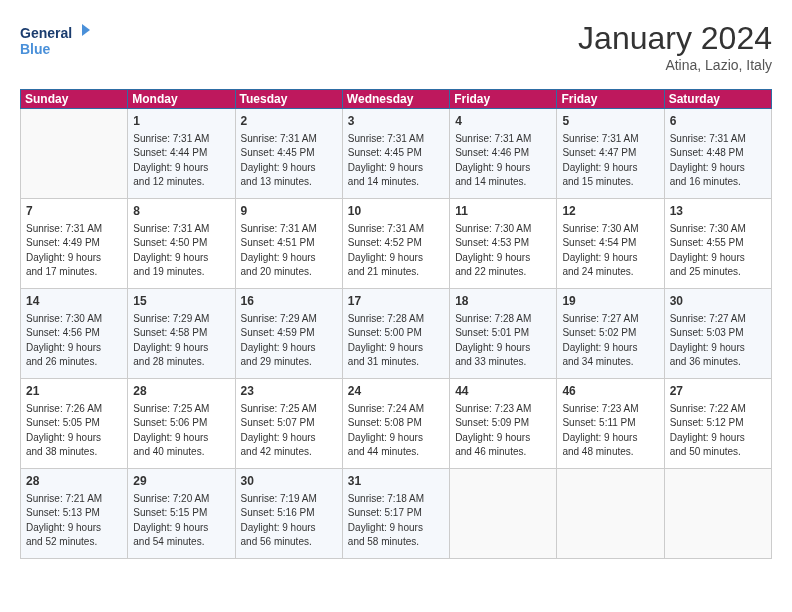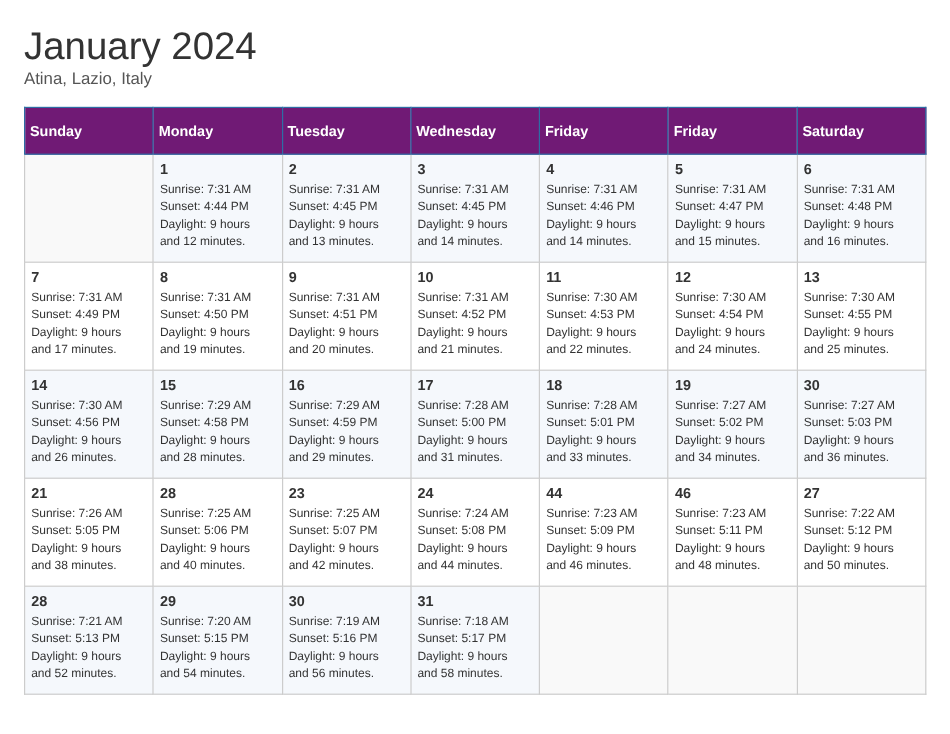--- a/index.html
+++ b/index.html
@@ -15,39 +15,40 @@
       justify-content: space-between;
       align-items: flex-start;
       margin-bottom: 16px;
     }
     .logo {
       display: flex;
       align-items: center;
       gap: 4px;
     }
     .title-block {
+      text-align: right;
     }
     .month-title {
       font-size: 32px;
       font-weight: normal;
       color: #333;
     }
     .location {
       font-size: 14px;
       color: #555;
     }
     table {
       width: 100%;
       border-collapse: collapse;
       font-size: 11px;
     }
     thead tr th {
-      background-color: #701a75;
+      background-color: #be185d;
       color: #fff;
-      padding: 12px 4px;
+      padding: 2px 4px;
       text-align: left;
       font-size: 12px;
       font-weight: bold;
       border: 1px solid #2e6da4;
     }
     tbody tr td {
       border: 1px solid #ccc;
       vertical-align: top;
       padding: 4px 5px;
       min-height: 80px;
@@ -74,20 +75,27 @@
       line-height: 1.45;
     }
     .empty-cell {
       background-color: #f9f9f9 !important;
     }
   </style>
 </head>
 <body>
 
 <div class="header">
+  <div class="logo">
+  <svg width="70" height="45" viewBox="0 0 70 45">
+    <text x="0" y="18" font-size="14" font-weight="bold" fill="#1a3c6e">General</text>
+    <text x="0" y="34" font-size="14" font-weight="bold" fill="#4a90d9">Blue</text>
+    <polygon points="62,4 70,10 62,16" fill="#4a90d9"></polygon>
+  </svg>
+</div>
   <div class="title-block">
     <div class="month-title">January 2024</div>
     <div class="location">Atina, Lazio, Italy</div>
   </div>
 </div>
 
 <table>
   <thead>
     <tr>
         <th>Sunday</th>

